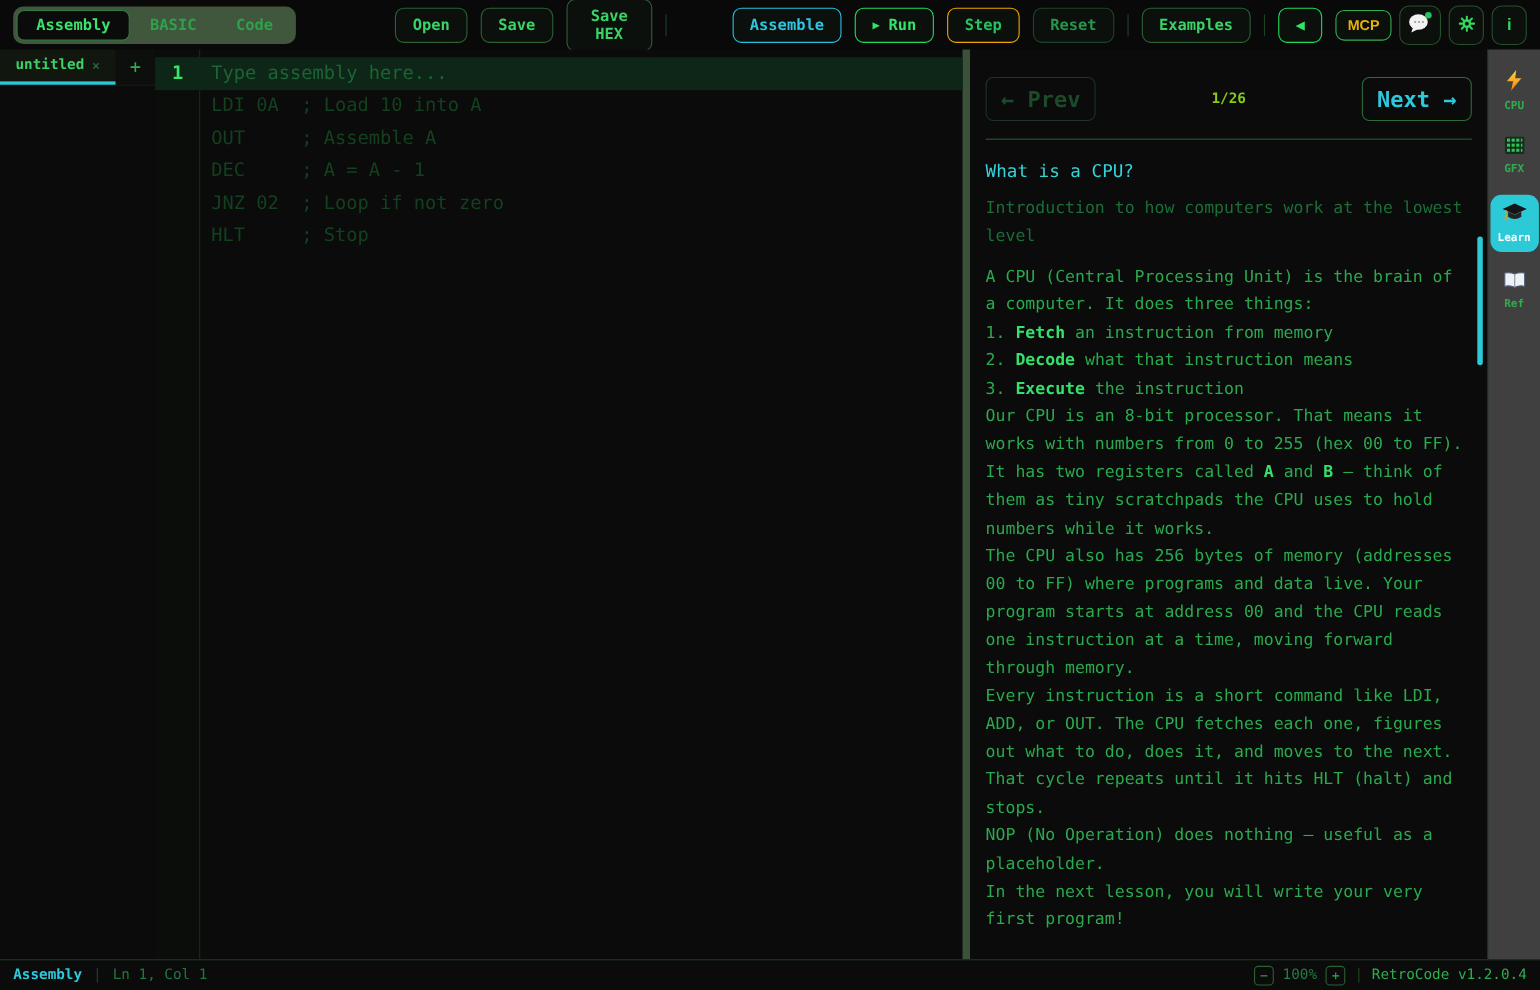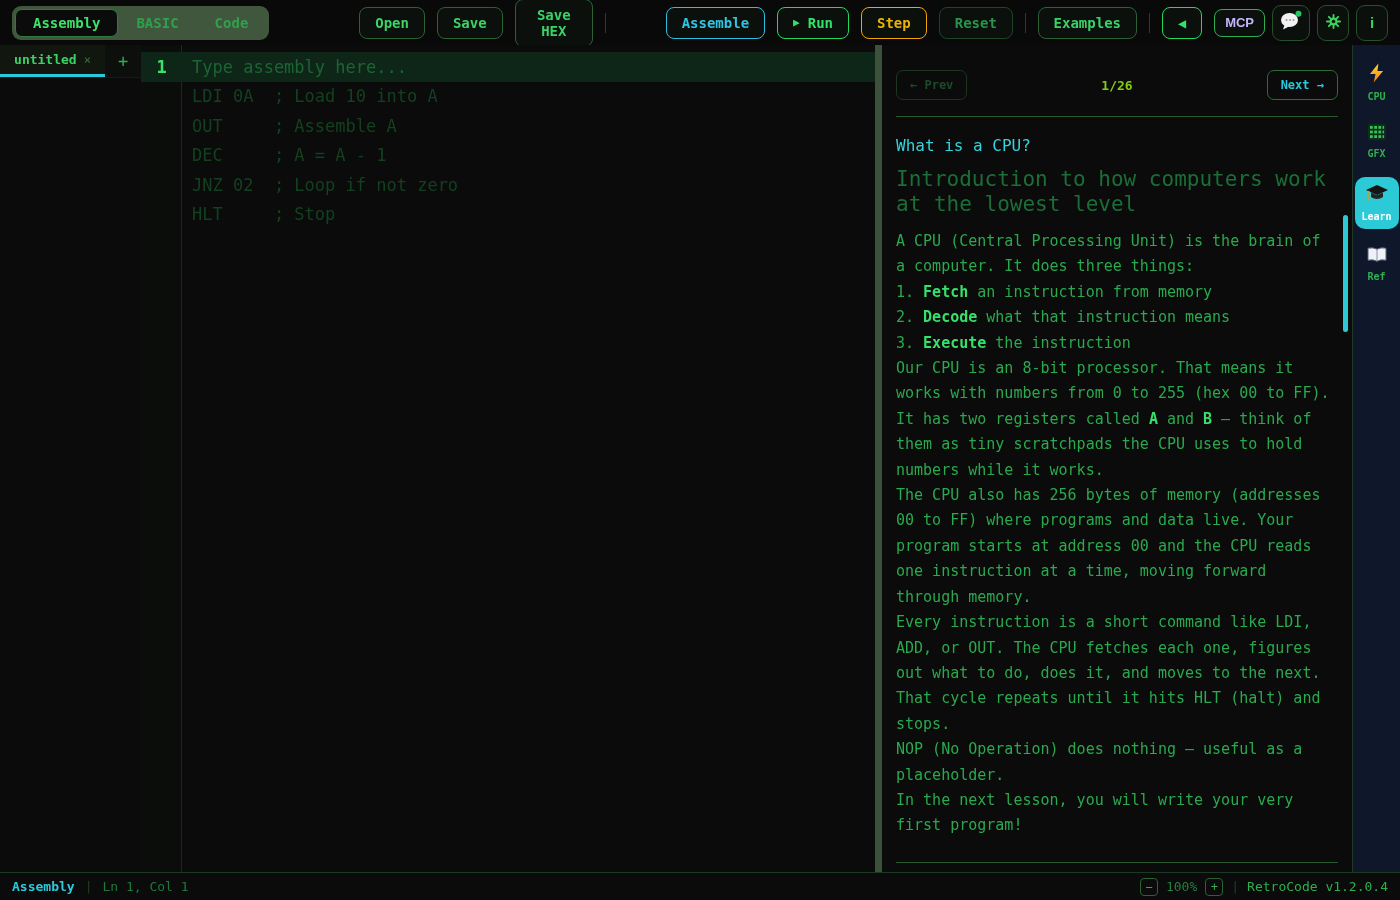--- a/index.html
+++ b/index.html
@@ -12,39 +12,39 @@
     display:flex; align-items:center; padding:0 12px; gap:12px; background:#080908; }
   .mode-switch { display:flex; background:#41573d; border-radius:9px; padding:3px; }
   .mode-seg { padding:6px 18px; font-size:14px; font-weight:bold; color:#2fa04c;
     border-radius:7px; cursor:default; }
   .mode-seg.active { background:#0a0b0a; color:#3be36b; border:1px solid #2f7a40; padding:5px 17px; }
   .btn { background:#0c100c; border:1.5px solid #2b6135; color:#3bd268; border-radius:8px;
     padding:7px 15px; font-size:14px; font-weight:bold; font-family:inherit; cursor:default;
     display:flex; align-items:center; gap:8px; }
   .btn.cyan { border-color:#28bfe0; color:#2fc5e2;margin-left:48px; }
   .btn.green { border-color:#23d95c; color:#2fe468; }
-  .btn.amber { border-color:#f0a500; color:#eab308; }
+  .btn.amber { border-color:#f0a500; color:#22c55e; }
   .btn.dim   { border-color:#1e4427; color:#27954a; }
   .tb-sep { width:1px; height:20px; background:#1d4226; }
   .tb-spacer { width:96px; }
   .tb-right { margin-left:auto; display:flex; align-items:center; gap:7px; }
   .icon-btn { background:#0c100c; border:1.5px solid #24502c; border-radius:9px;
     height:36px; min-width:32px; display:flex; align-items:center; justify-content:center; padding:0 6px; }
-  .mcp-btn { border-color:#2fae50; color:#c4b5fd; font-size:13px; font-weight:bold;
+  .mcp-btn { border-color:#2fae50; color:#eab308; font-size:13px; font-weight:bold;
     height:28px; padding:0 10px; border-radius:8px; }
   .info-glyph { color:#35d65e; font-weight:bold; font-size:15px; }
   .play-glyph { font-size:11px; }
 
   
   .main { position:absolute; top:45px; bottom:28px; left:0; right:0; display:flex; }
   .editor-pane { width:875px; display:flex; background:#0a0b0a; }
   .resize-divider { width:7px; background:#3c513a; cursor:col-resize; }
   .lesson-panel { width:470px; position:relative; background:#0a0b0a; overflow:hidden;
     padding:25px 14px 0 14px; }
-  .side-rail { width:48px; background:#0f172a; border-left:1px solid #1e3a26;
+  .side-rail { width:48px; background:#404040; border-left:1px solid #1e3a26;
     display:flex; flex-direction:column; align-items:center; padding-top:14px; gap:14px; }
 
   
   .tab-bar { height:33px; display:flex; background:#0c0f0c; border-bottom:1px solid #141c14; }
   .tab { width:105px; background:#11160f; border-bottom:3px solid #2cc9dd; display:flex;
     align-items:center; justify-content:center; gap:7px; color:#3bd268; font-size:13px; font-weight:bold; }
   .tab-close { color:#2b7a40; font-size:12px; font-weight:normal; }
   .new-tab { width:36px; display:flex; align-items:center; justify-content:center;
     color:#2fae50; font-size:17px; }
   .editor { position:relative; flex:1; font-size:17px; }
@@ -53,28 +53,28 @@
   .code-area { position:absolute; left:0; right:0; top:7px; }
   .code-row { height:29.5px; display:flex; align-items:center; position:relative; }
   .code-row.active { background:#0d2617; }
   .line-num { flex:0 0 41px; text-align:center; color:#3be36b; font-weight:bold; position:relative; }
   .code-text { padding-left:10px; white-space:pre; }
   .placeholder-text { color:#1d6434; }
   .ghost-line .code-text { color:#134120; }
 
   
   .lesson-nav { display:flex; align-items:center; justify-content:space-between; }
-  .nav-btn { border-radius:7px; padding:7px 13px; font-size:12px; font-weight:bold;
+  .nav-btn { border-radius:7px; padding:7px 13px; font-size:20px; font-weight:bold;
     font-family:inherit; background:transparent; }
   .nav-prev { border:1px solid #1c3524; color:#1c4a2b; }
   .nav-next { border:1px solid #2c6b3a; color:#2cc9dd;text-align:center; }
   .nav-pos { color:#84cc16; font-size:13px; font-weight:bold; }
   .lesson-hr { border:none; border-top:1px solid #245c30; margin-top:16px; }
   .lesson-title { color:#35d3da; font-size:16px; font-weight:normal; margin-top:19px; }
-  .lesson-subtitle { color:#1b6e38; font-size:21px; line-height:25px; margin-top:12px; }
+  .lesson-subtitle { color:#1b6e38; font-size:15px; line-height:25px; margin-top:12px; }
   .lesson-body { margin-top:12px; }
   .lesson-body p { color:#2aa94e; font-size:15px; line-height:25.4px; }
   .lesson-body .b { color:#35e06b; font-weight:bold; }
   .all-lessons-hr { border:none; border-top:1px solid #245c30; margin-top:23px; }
   .lesson-scrollthumb { position:absolute; right:4px; top:170px; width:5px; height:117px;
     background:#2cc9d6; border-radius:3px; }
 
   
   .rail-item { display:flex; flex-direction:column; align-items:center; gap:4px; width:44px; padding:4px 0; }
   .rail-label { font-size:10px; font-weight:bold; color:#2fae50; }

